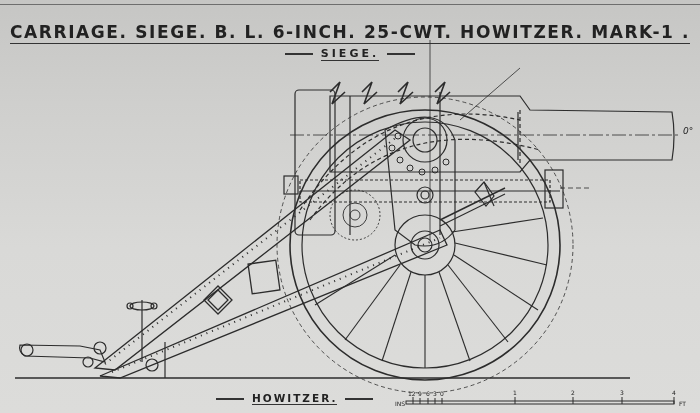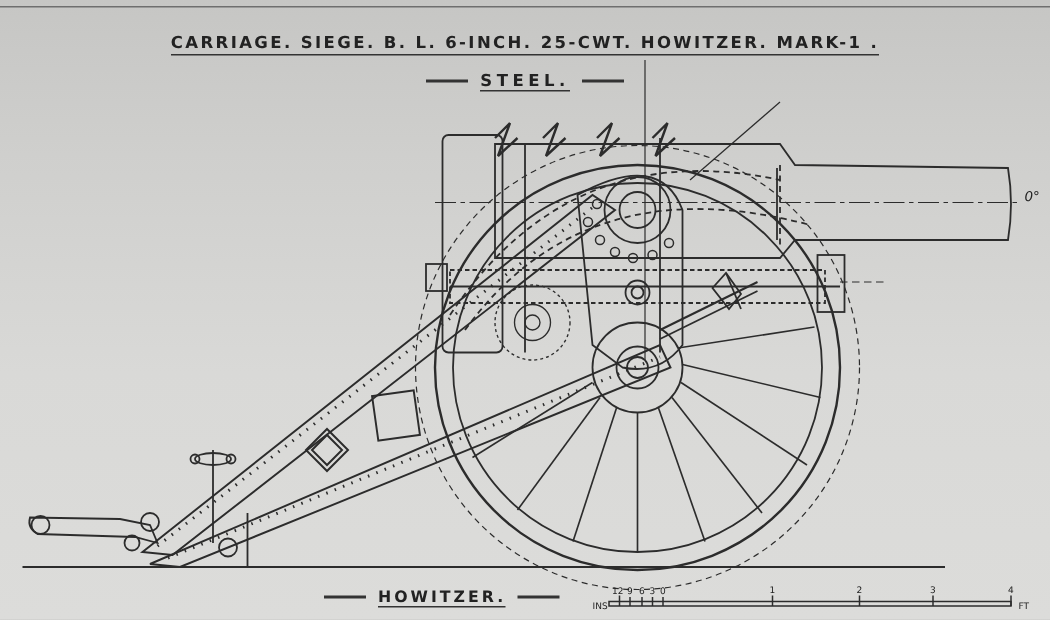--- a/index.html
+++ b/index.html
@@ -1,38 +1,38 @@
 <!DOCTYPE html>
 <html><head>
 <meta charset="utf-8">
 <style>
   html, body { margin:0; padding:0; }
   body { width:700px; height:413px; overflow:hidden; background:#c9c9c7; font-family:"DejaVu Sans", sans-serif; }
   .sheet { position:relative; width:700px; height:413px;
     background: linear-gradient(180deg, #c6c6c4 0%, #cfcfcd 25%, #d9d9d7 60%, #dcdcda 100%); }
   .topline { position:absolute; left:0; top:4px; width:700px; height:1px; background:#6e6e6e; }
   .title { position:absolute; left:0; width:700px; text-align:center; color:#222; font-weight:bold; letter-spacing:1.6px; }
-  .t1 { top:22px; font-size:11px; }
+  .t1 { top:22px; font-size:17px; }
   .t1 span { border-bottom:1.5px solid #333; padding-bottom:1px; }
   .t2 { top:47px; font-size:11px; letter-spacing:3px; }
   .t2 .u { border-bottom:1.5px solid #333; }
   .dash { display:inline-block; width:28px; height:1.5px; background:#333; vertical-align:middle; margin:0 8px; }
   .elev { position:absolute; left:208px; top:392px; font-size:10.5px; font-weight:bold; color:#222; letter-spacing:2px; }
   .elev .u { border-bottom:1.5px solid #333; }
   svg { position:absolute; left:0; top:0; }
   .lbl { font-family:"DejaVu Sans", sans-serif; fill:#222; }
 </style>
 </head>
 <body>
 
 <div class="sheet">
   <div class="topline"></div>
 
   <div class="title t1"><span>CARRIAGE. SIEGE. B. L. 6-INCH. 25-CWT. HOWITZER. MARK-1 .</span></div>
-  <div class="title t2"><span class="dash"></span><span class="u">STEEL.</span><span class="dash"></span></div>
+  <div class="title t2"><span class="dash"></span><span class="u">SIEGE.</span><span class="dash"></span></div>
 
   <svg width="700" height="413" viewBox="0 0 700 413" fill="none" stroke="#2c2c2c" stroke-width="1.2">
 
     <line x1="15" y1="378" x2="630" y2="378" stroke-width="1.4"></line>
 
     <g>
       <rect x="295" y="90" width="40" height="145" rx="4"></rect>
       <path d="M330 96 L520 96 L530 110 L672 112 Q676 136 672 160 L530 160 L520 172 L330 172 Z"></path>
       <line x1="518" y1="112" x2="518" y2="160"></line>
       <line x1="350" y1="96" x2="350" y2="235"></line>

